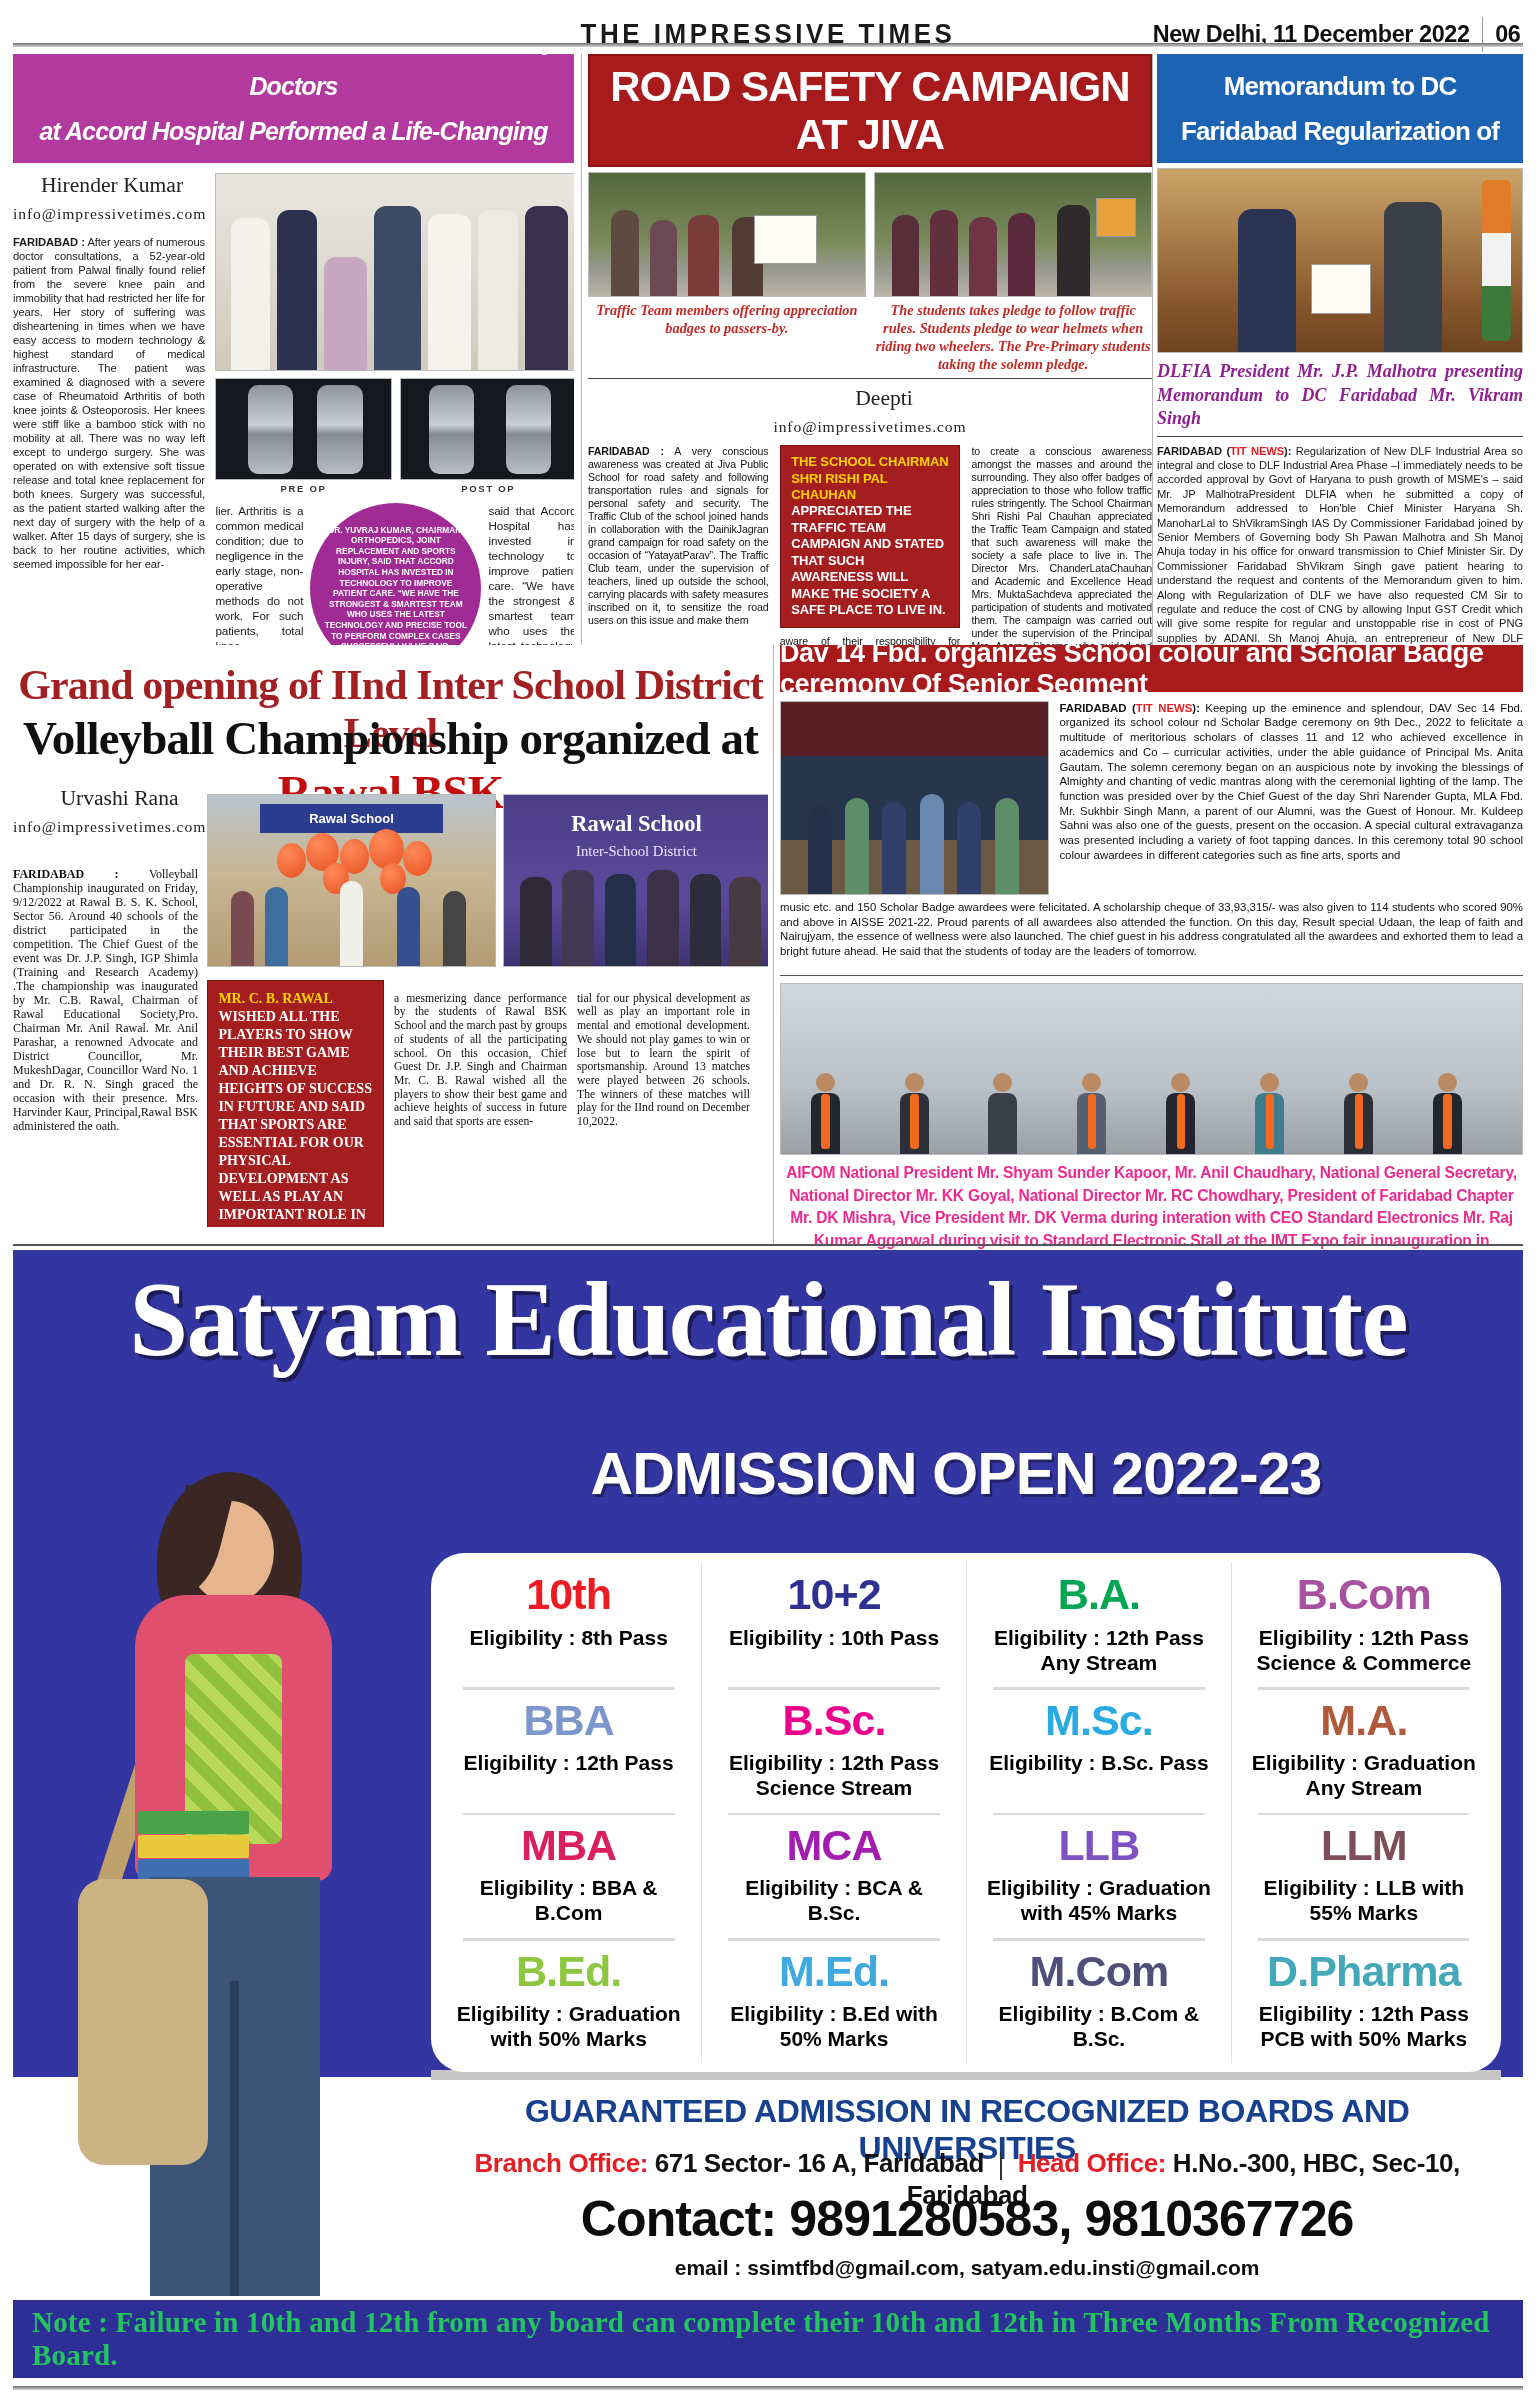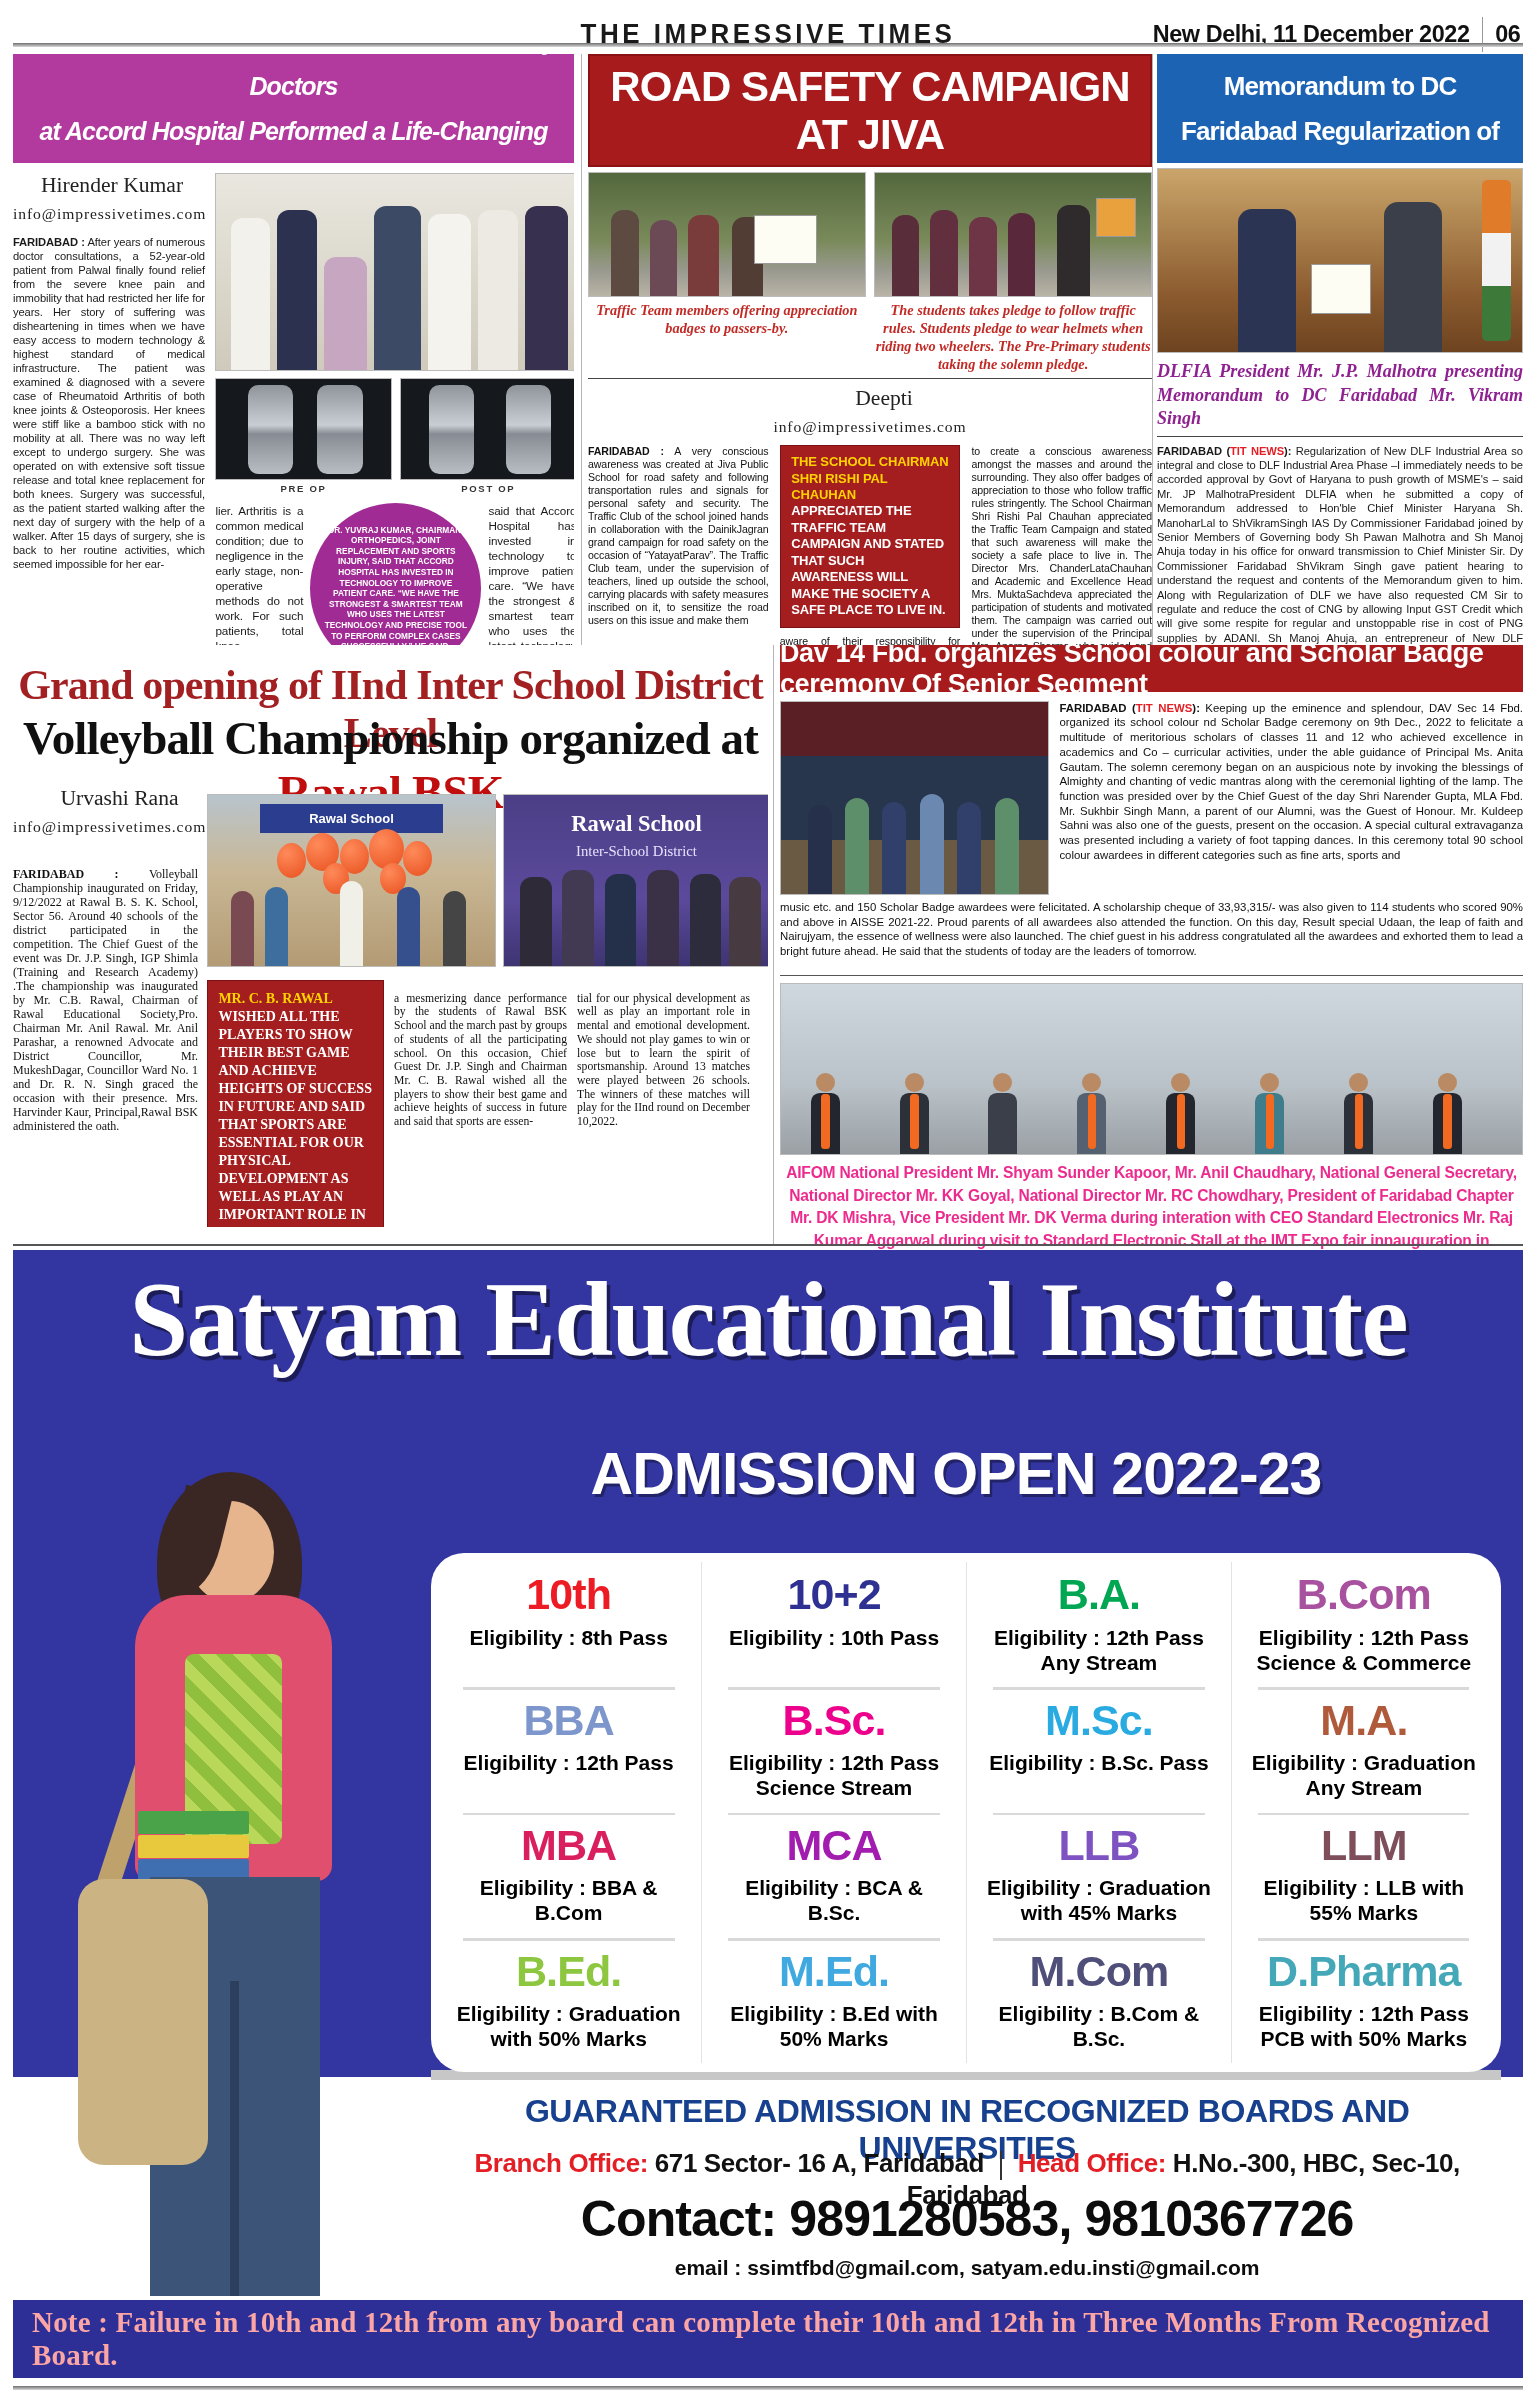--- a/index.html
+++ b/index.html
@@ -137,21 +137,21 @@
   .ad-guaranteed{position:absolute;top:843px;left:407px;right:8.7px;text-align:center;
     color:#17418e;font-weight:bold;font-size:32px;letter-spacing:-0.4px;}
   .ad-offices{position:absolute;top:898px;left:407px;right:8.7px;text-align:center;
     font-weight:bold;font-size:26px;letter-spacing:-0.4px;color:#111;}
   .ad-offices .lbl{color:#e31e24;}
   .osep{display:inline-block;width:2.6px;height:29px;background:#333;vertical-align:middle;margin:0 8.7px;}
   .ad-contact{position:absolute;top:940px;left:407px;right:8.7px;text-align:center;
     font-weight:bold;font-size:50px;letter-spacing:-0.9px;color:#0c0c0c;}
   .ad-email{position:absolute;top:1006px;left:407px;right:8.7px;text-align:center;
     font-weight:bold;font-size:21px;color:#0c0c0c;}
-  .note-text{font-family:"Liberation Serif",serif;font-weight:bold;color:#fca5a5;font-size:29px;
+  .note-text{font-family:"Liberation Serif",serif;font-weight:bold;color:#22c55e;font-size:29px;
     padding-left:19px;letter-spacing:0.2px;}
   
   .girl{position:absolute;top:222px;left:42px;width:357px;height:824px;z-index:5;}
   .g-hair{position:absolute;top:0;left:102px;width:145px;height:182px;border-radius:50% 50% 45% 45%;background:#3a2723;}
   .g-face{position:absolute;top:29px;left:132px;width:87px;height:102px;border-radius:50%;background:#e6b48d;}
   .g-hairfront{position:absolute;top:17.3px;left:118px;width:48px;height:104px;border-radius:0 0 60% 60%;background:#3a2723;transform:rotate(14deg);}
   .g-top{position:absolute;top:123px;left:80px;width:197px;height:286px;border-radius:52px 52px 15.6px 15.6px;background:#e04f6e;}
   .g-vest{position:absolute;top:182px;left:130px;width:97px;height:190px;background:
      repeating-linear-gradient(45deg,#b9d85a 0 12px,#8fbf3c 12px 24px);border-radius:8.7px;}
   .g-books{position:absolute;top:339px;left:83px;width:111px;height:22.5px;background:#4aa349;box-shadow:0 24px 0 #e8c93e,0 48px 0 #3f6fb1;border-radius:2.6px;}

